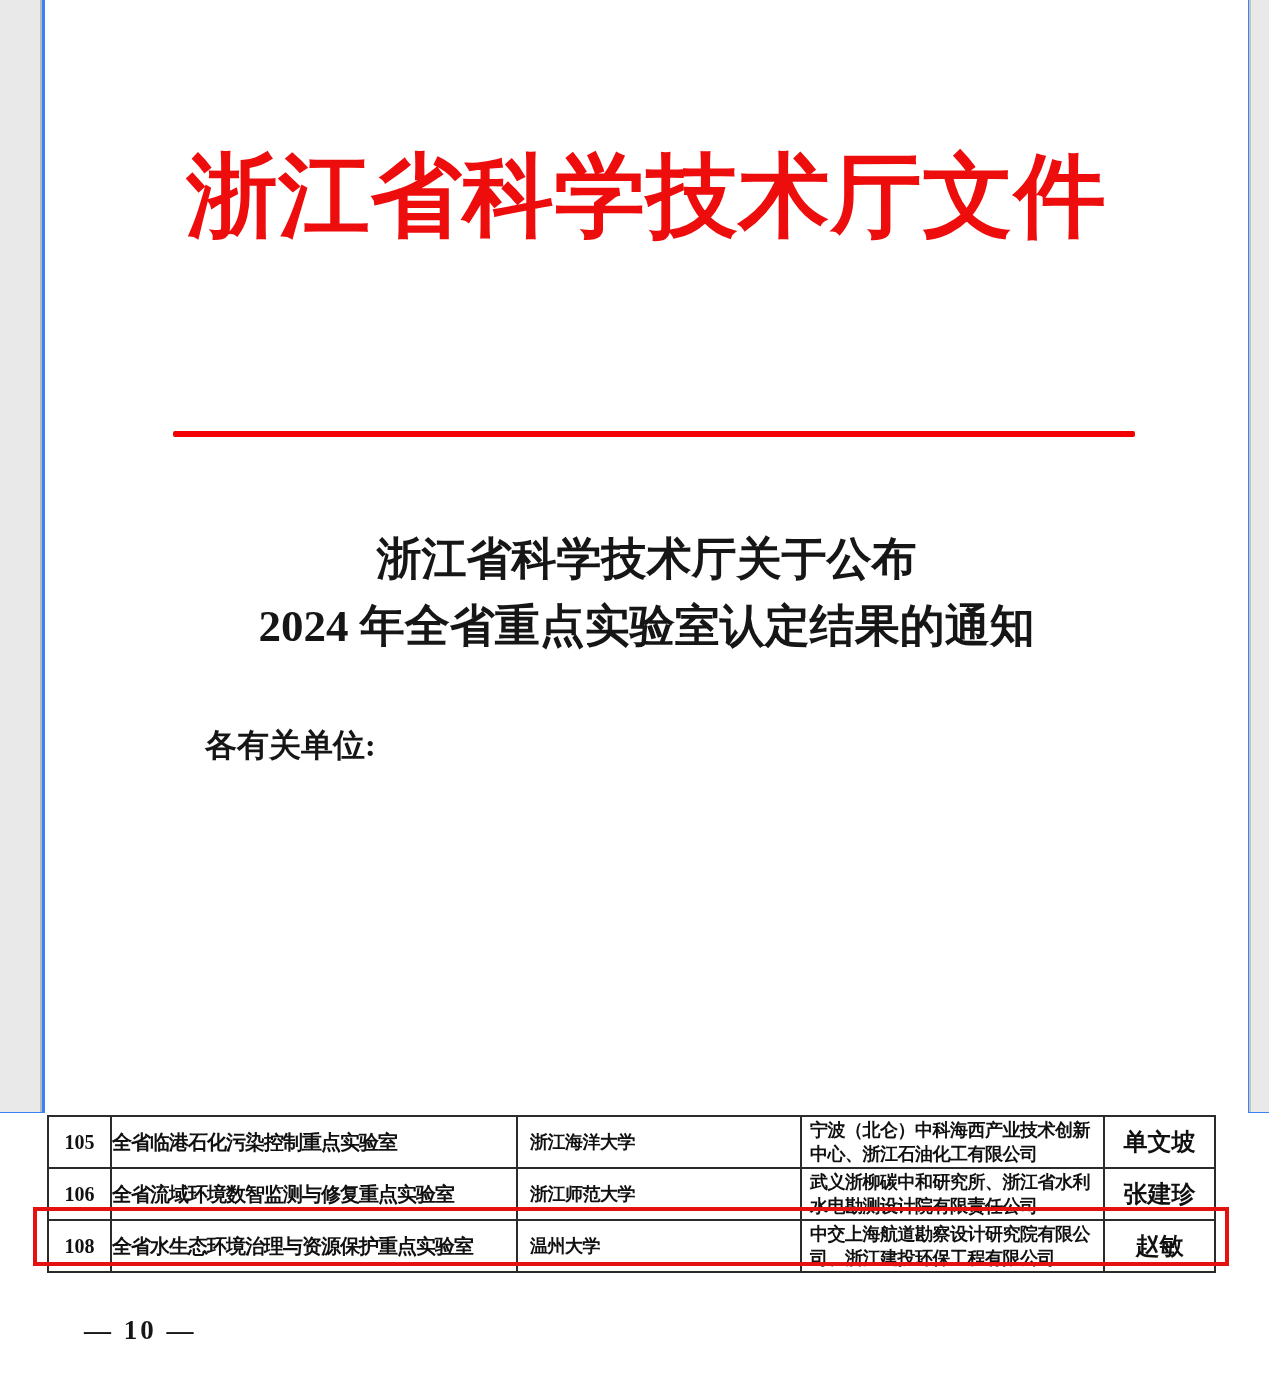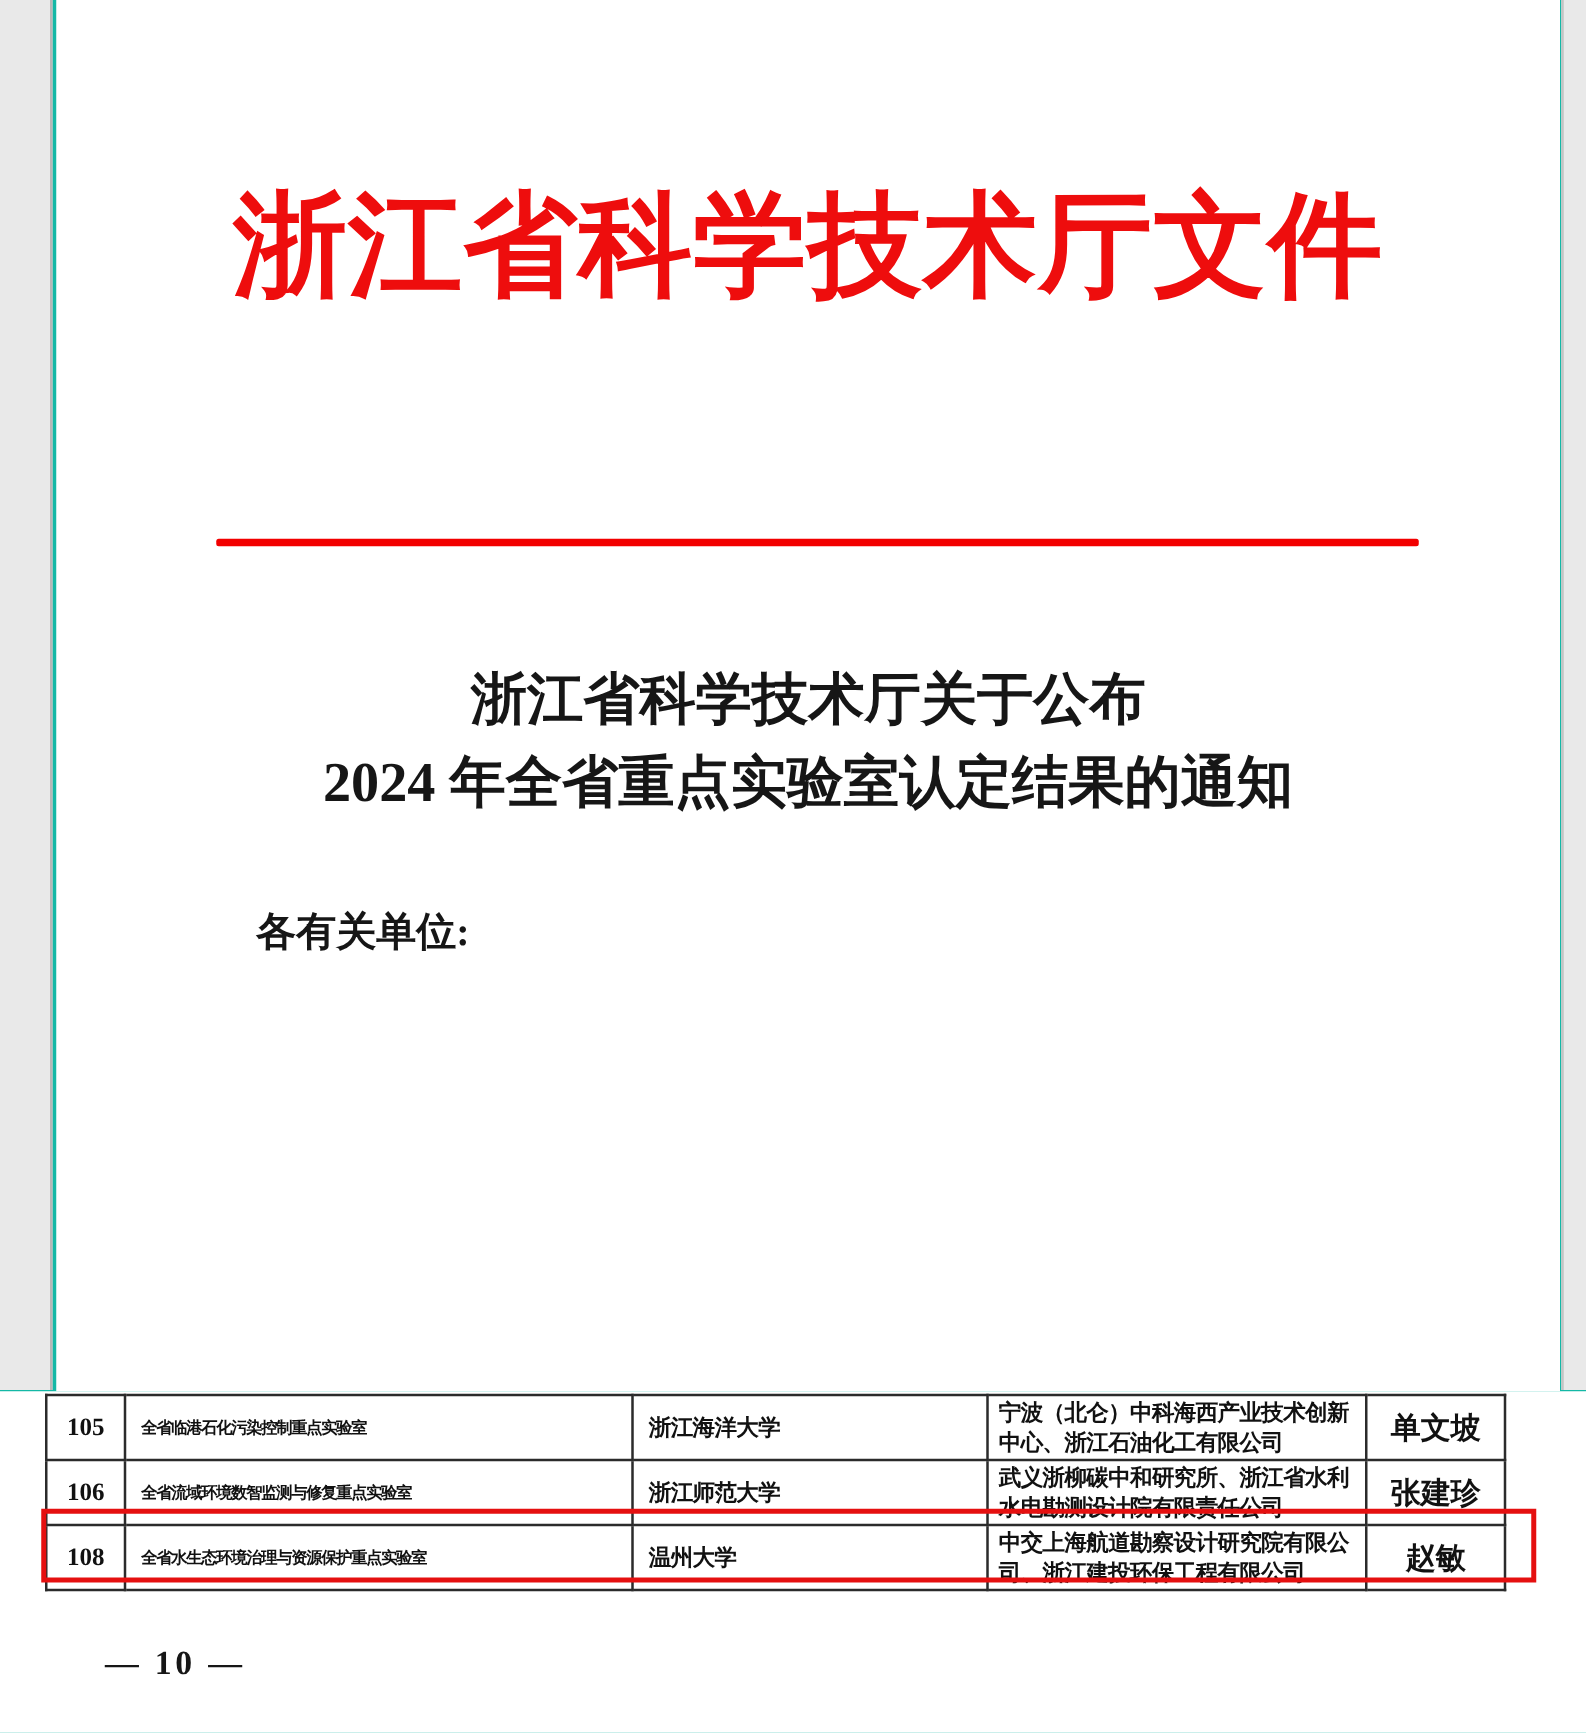--- a/index.html
+++ b/index.html
@@ -5,21 +5,21 @@
   :root{
     --accent-red:#ee0d0d;
     --rule-red:#f20000;
     --highlight-red:#e51010;
     --ink:#161616;
     --margin-gray:#e9e9e9;
   }
   *{margin:0;padding:0;box-sizing:border-box;}
   html,body{background:#fff;}
   body{font-family:"Liberation Serif","DejaVu Serif",serif;color:var(--ink);}
-  .screen{position:relative;width:1269px;height:1386px;background:#14b8a6;overflow:hidden;font-family:Liberation Serif, serif;}
+  .screen{position:relative;width:1269px;height:1386px;background:#3b82f6;overflow:hidden;font-family:Liberation Serif, serif;}
 
   
   .margin-left{position:absolute;left:0;top:0;width:42px;height:1112px;background:var(--margin-gray);border-right:2px solid #b8b8b8;}
   .margin-right{position:absolute;left:1249px;top:0;width:20px;height:1112px;background:var(--margin-gray);border-left:2px solid #c4c4c4;}
 
   .page{position:absolute;left:45px;top:0;width:1203px;height:1113px;background:#fff;}
 
   .agency-title{
     position:absolute;left:0;top:140px;width:100%;
     text-align:center;font-size:91px;font-weight:bold;color:var(--accent-red);
@@ -48,35 +48,35 @@
   .para .line{
     height:55px;line-height:55px;font-size:31px;font-weight:600;
     white-space:nowrap;
   }
   .para .fill{text-align:justify;text-align-last:justify;white-space:normal;overflow:hidden;}
   .para .indent{padding-left:66px;}
 
   
   .table-section{position:absolute;left:0;top:1113px;width:1269px;height:273px;background:#fff;}
   table.lab-table{
-    position:absolute;left:36px;top:2px;width:1167px;
+    position:absolute;left:47px;top:2px;width:1167px;
     border-collapse:collapse;table-layout:fixed;
   }
   .lab-table td{
     border:2px solid #2b2b2b;vertical-align:middle;
     font-weight:600;color:#111;
   }
   .col-num{width:63px;}
   .col-lab{width:406px;}
   .col-inst{width:284px;}
   .col-part{width:303px;}
   .col-dir{width:111px;}
   tr.r0{height:50px;} tr.r1{height:48px;} tr.r2{height:50px;} tr.r3{height:49px;}
   td.c-num{text-align:center;font-size:20px;letter-spacing:0;}
-  td.c-lab{padding-left:12px;font-size:13px;letter-spacing:-1px;white-space:nowrap;margin-left:10px;}
+  td.c-lab{padding-left:0;font-size:20px;letter-spacing:-1px;white-space:nowrap;margin-left:10px;}
   td.c-inst{padding-left:12px;font-size:18px;letter-spacing:-0.5px;white-space:nowrap;}
   td.c-part{padding:1px 8px;font-size:18px;letter-spacing:-0.5px;line-height:24px;margin-left:15px;}
   td.c-dir{text-align:center;font-size:24px;letter-spacing:0;}
 
   .highlight-box{
     position:absolute;left:33px;top:94px;width:1196px;height:59px;
     border:4px solid var(--highlight-red);pointer-events:none;background:transparent;
   }
   .page-number{
     position:absolute;left:84px;top:202px;

